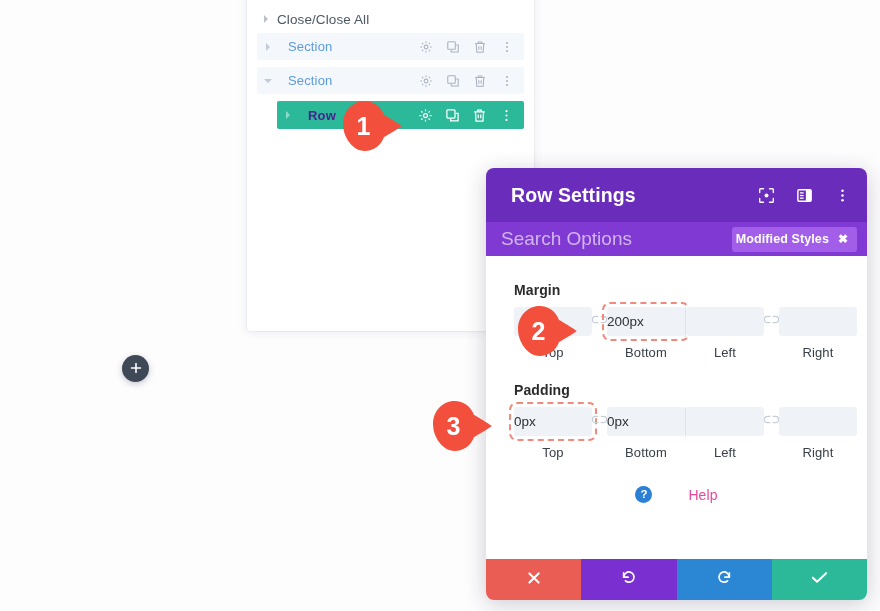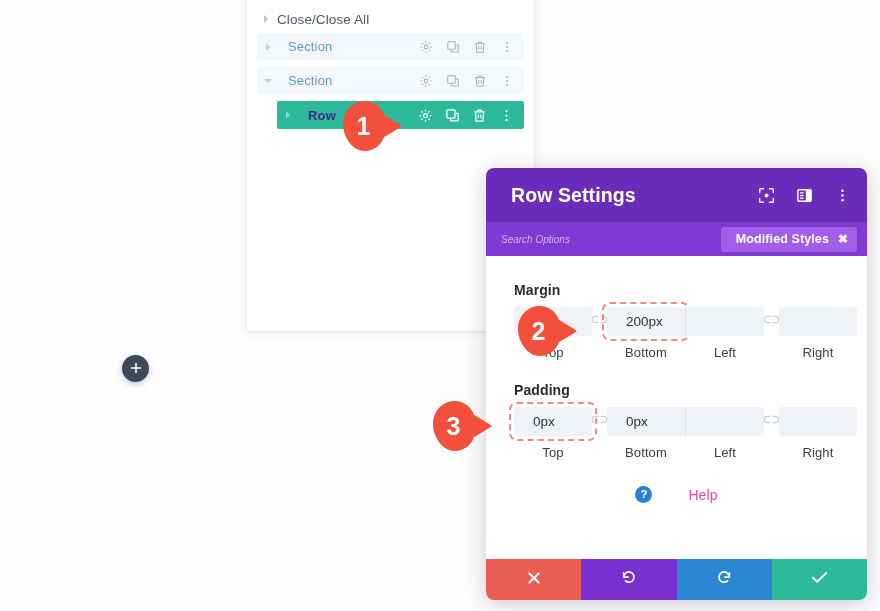--- a/index.html
+++ b/index.html
@@ -149,36 +149,35 @@
     display: flex;
     align-items: center;
     padding: 0 10px 0 15px;
     flex: 0 0 auto;
   }
   .rs-search-input {
     background: transparent;
     border: 0;
     outline: none;
     color: #5eead4;
-    font-size: 10px;
+    font-size: 19px;
     font-family: "Liberation Sans", sans-serif;
     width: 210px;
     padding: 0;
-    font-style: italic;
   }
   .rs-search-input::placeholder { color: #d0b5ec; opacity: 1; }
 
   .modified-badge {
     margin-left: auto;
     background: #a25ee8;
     border-radius: 3px;
     height: 25px;
     display: flex;
     align-items: center;
-    padding: 0 9px 0 15px;
+    padding: 0 9px 0 4px;
     gap: 9px;
   }
   .modified-badge .txt {
     color: #ffffff;
     font-size: 12.5px;
     font-weight: bold;
     letter-spacing: 0.1px;
   }
   .modified-badge .x {
     color: #ffffff;
@@ -218,21 +217,21 @@
   .spacing-input {
     width: 78px;
     height: 29px;
     background: #eff2f6;
     border: 0;
     border-radius: 3px;
     outline: none;
     font-size: 13.5px;
     color: #2d3239;
     font-family: "Liberation Sans", sans-serif;
-    padding: 0 19px;
+    padding: 0 0;
   }
   .spacing-input::placeholder { color: transparent; }
   .spacing-input.hl {
     background: #eff2f6;
     outline: 2px dashed #f08a7e;
     outline-offset: 3px;
   }
   .spacing-caption {
     margin-top: 9px;
     font-size: 13px;

